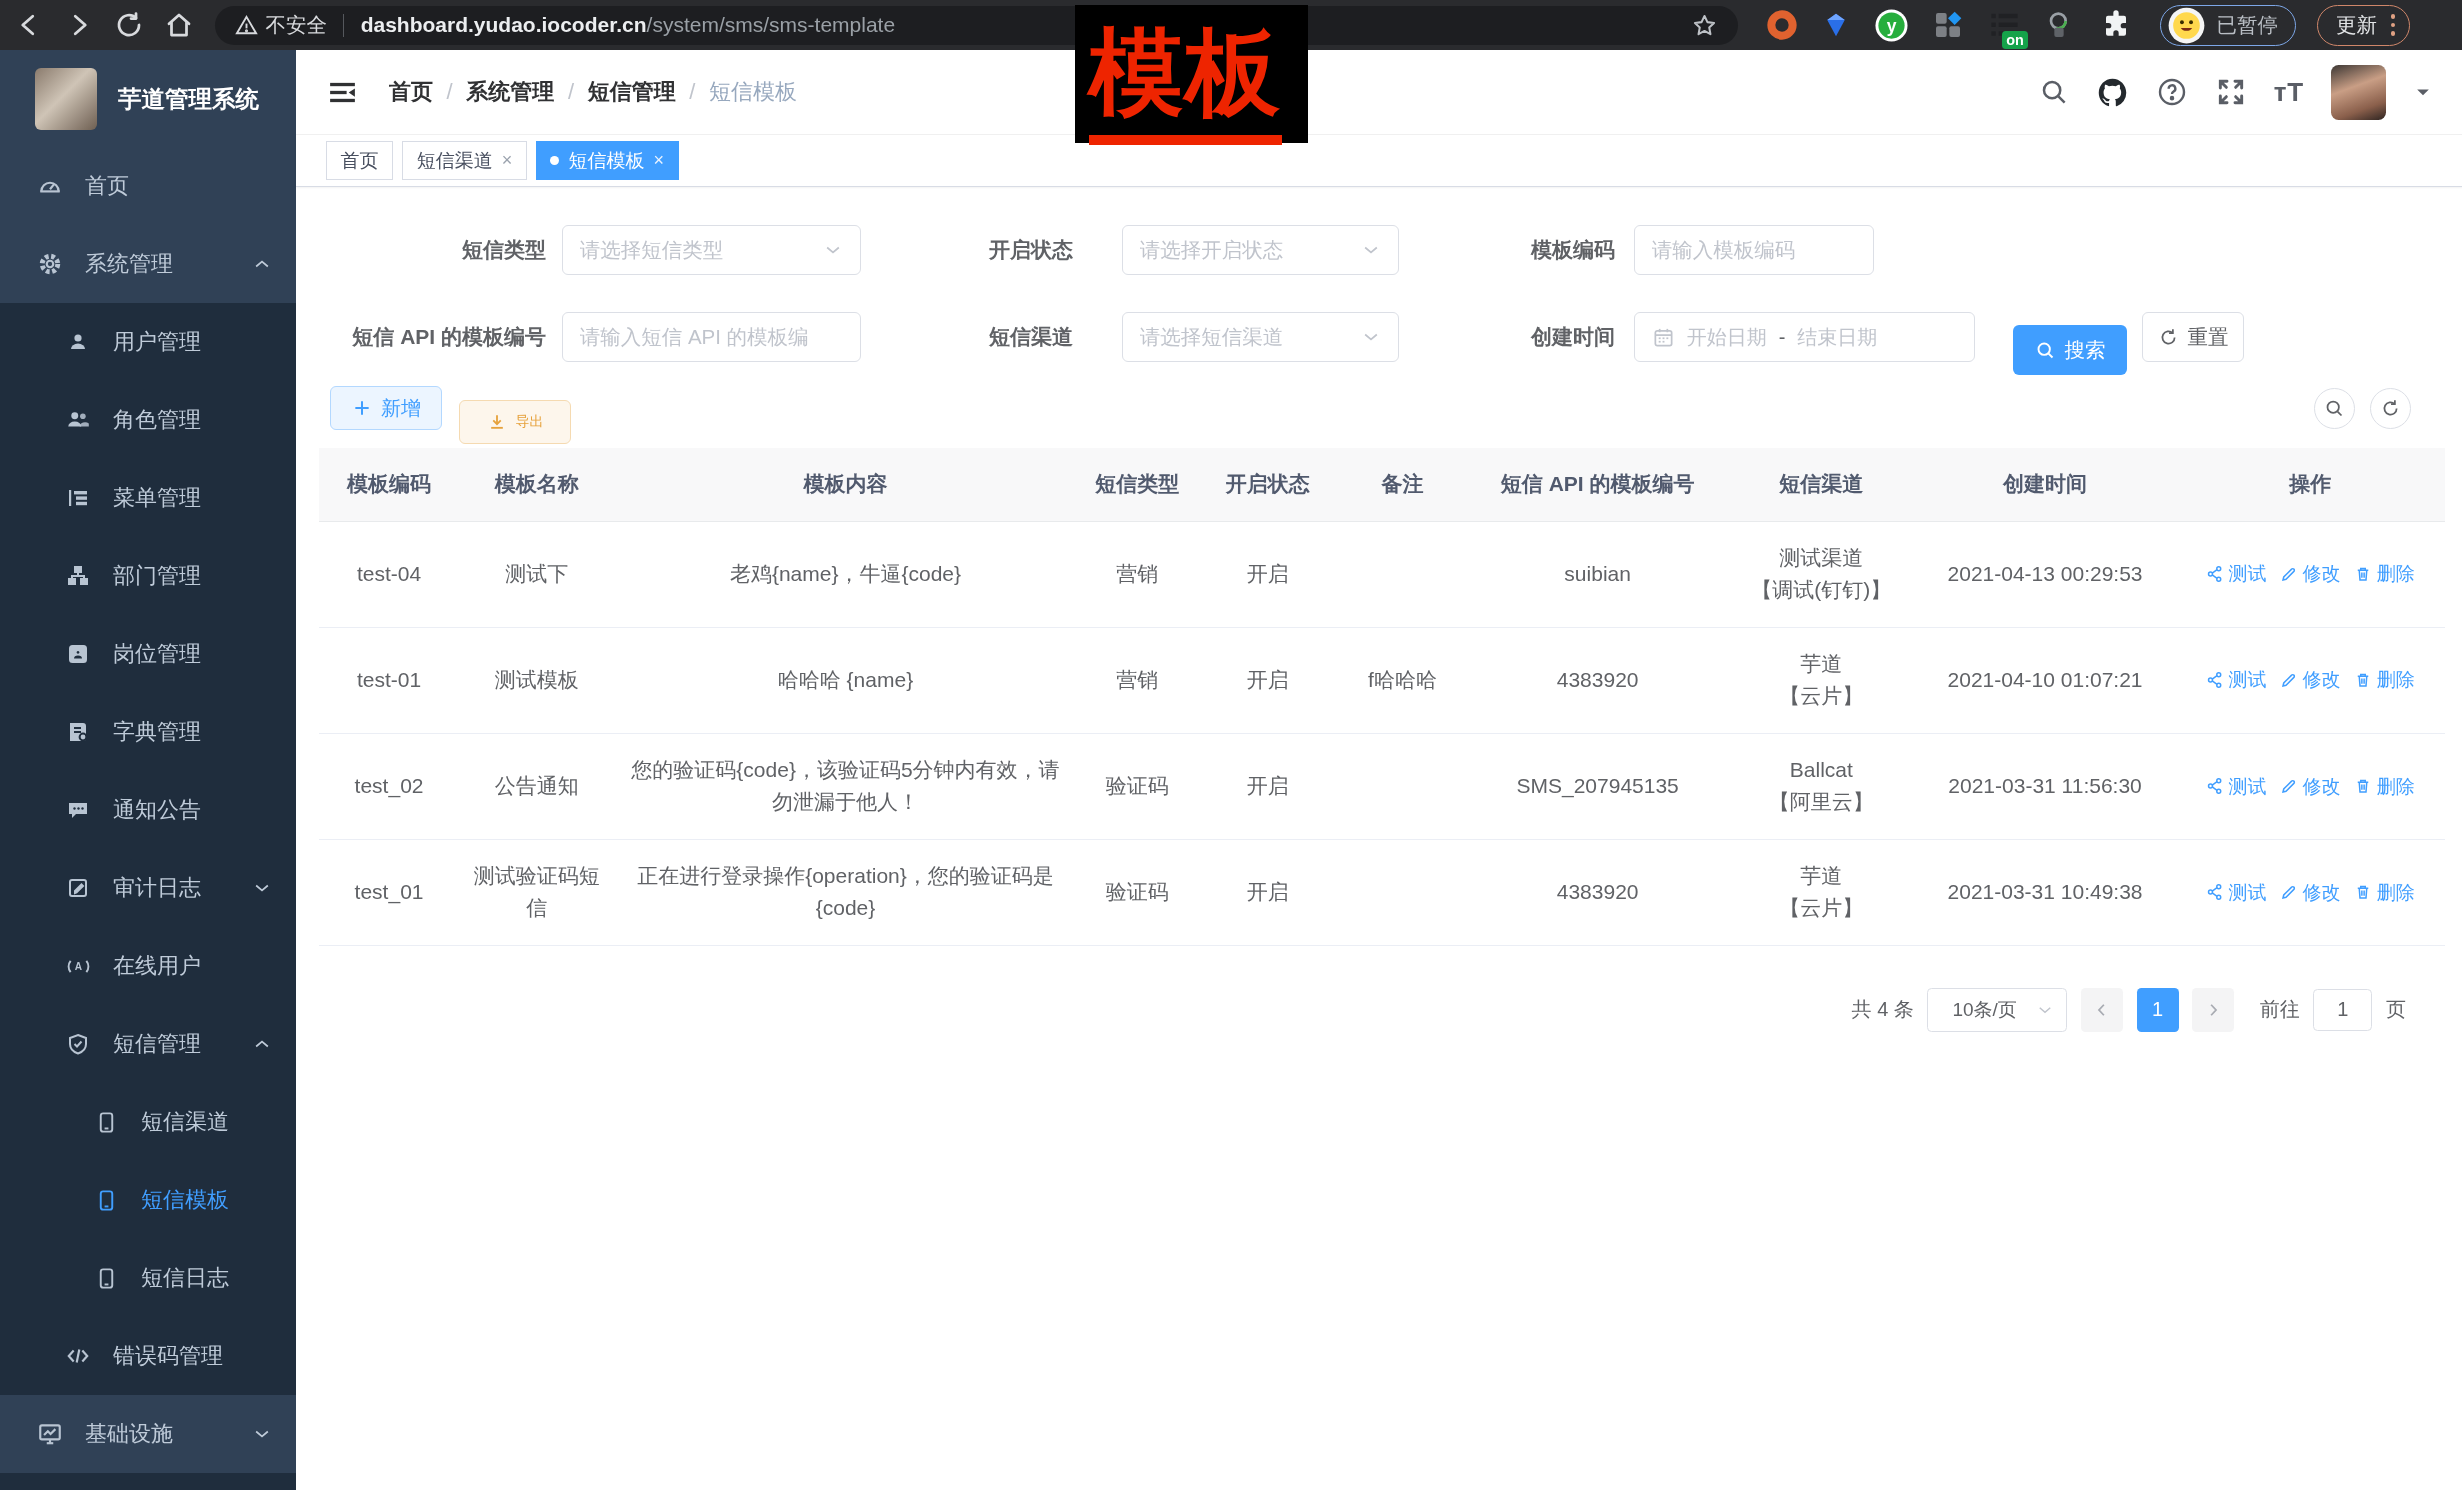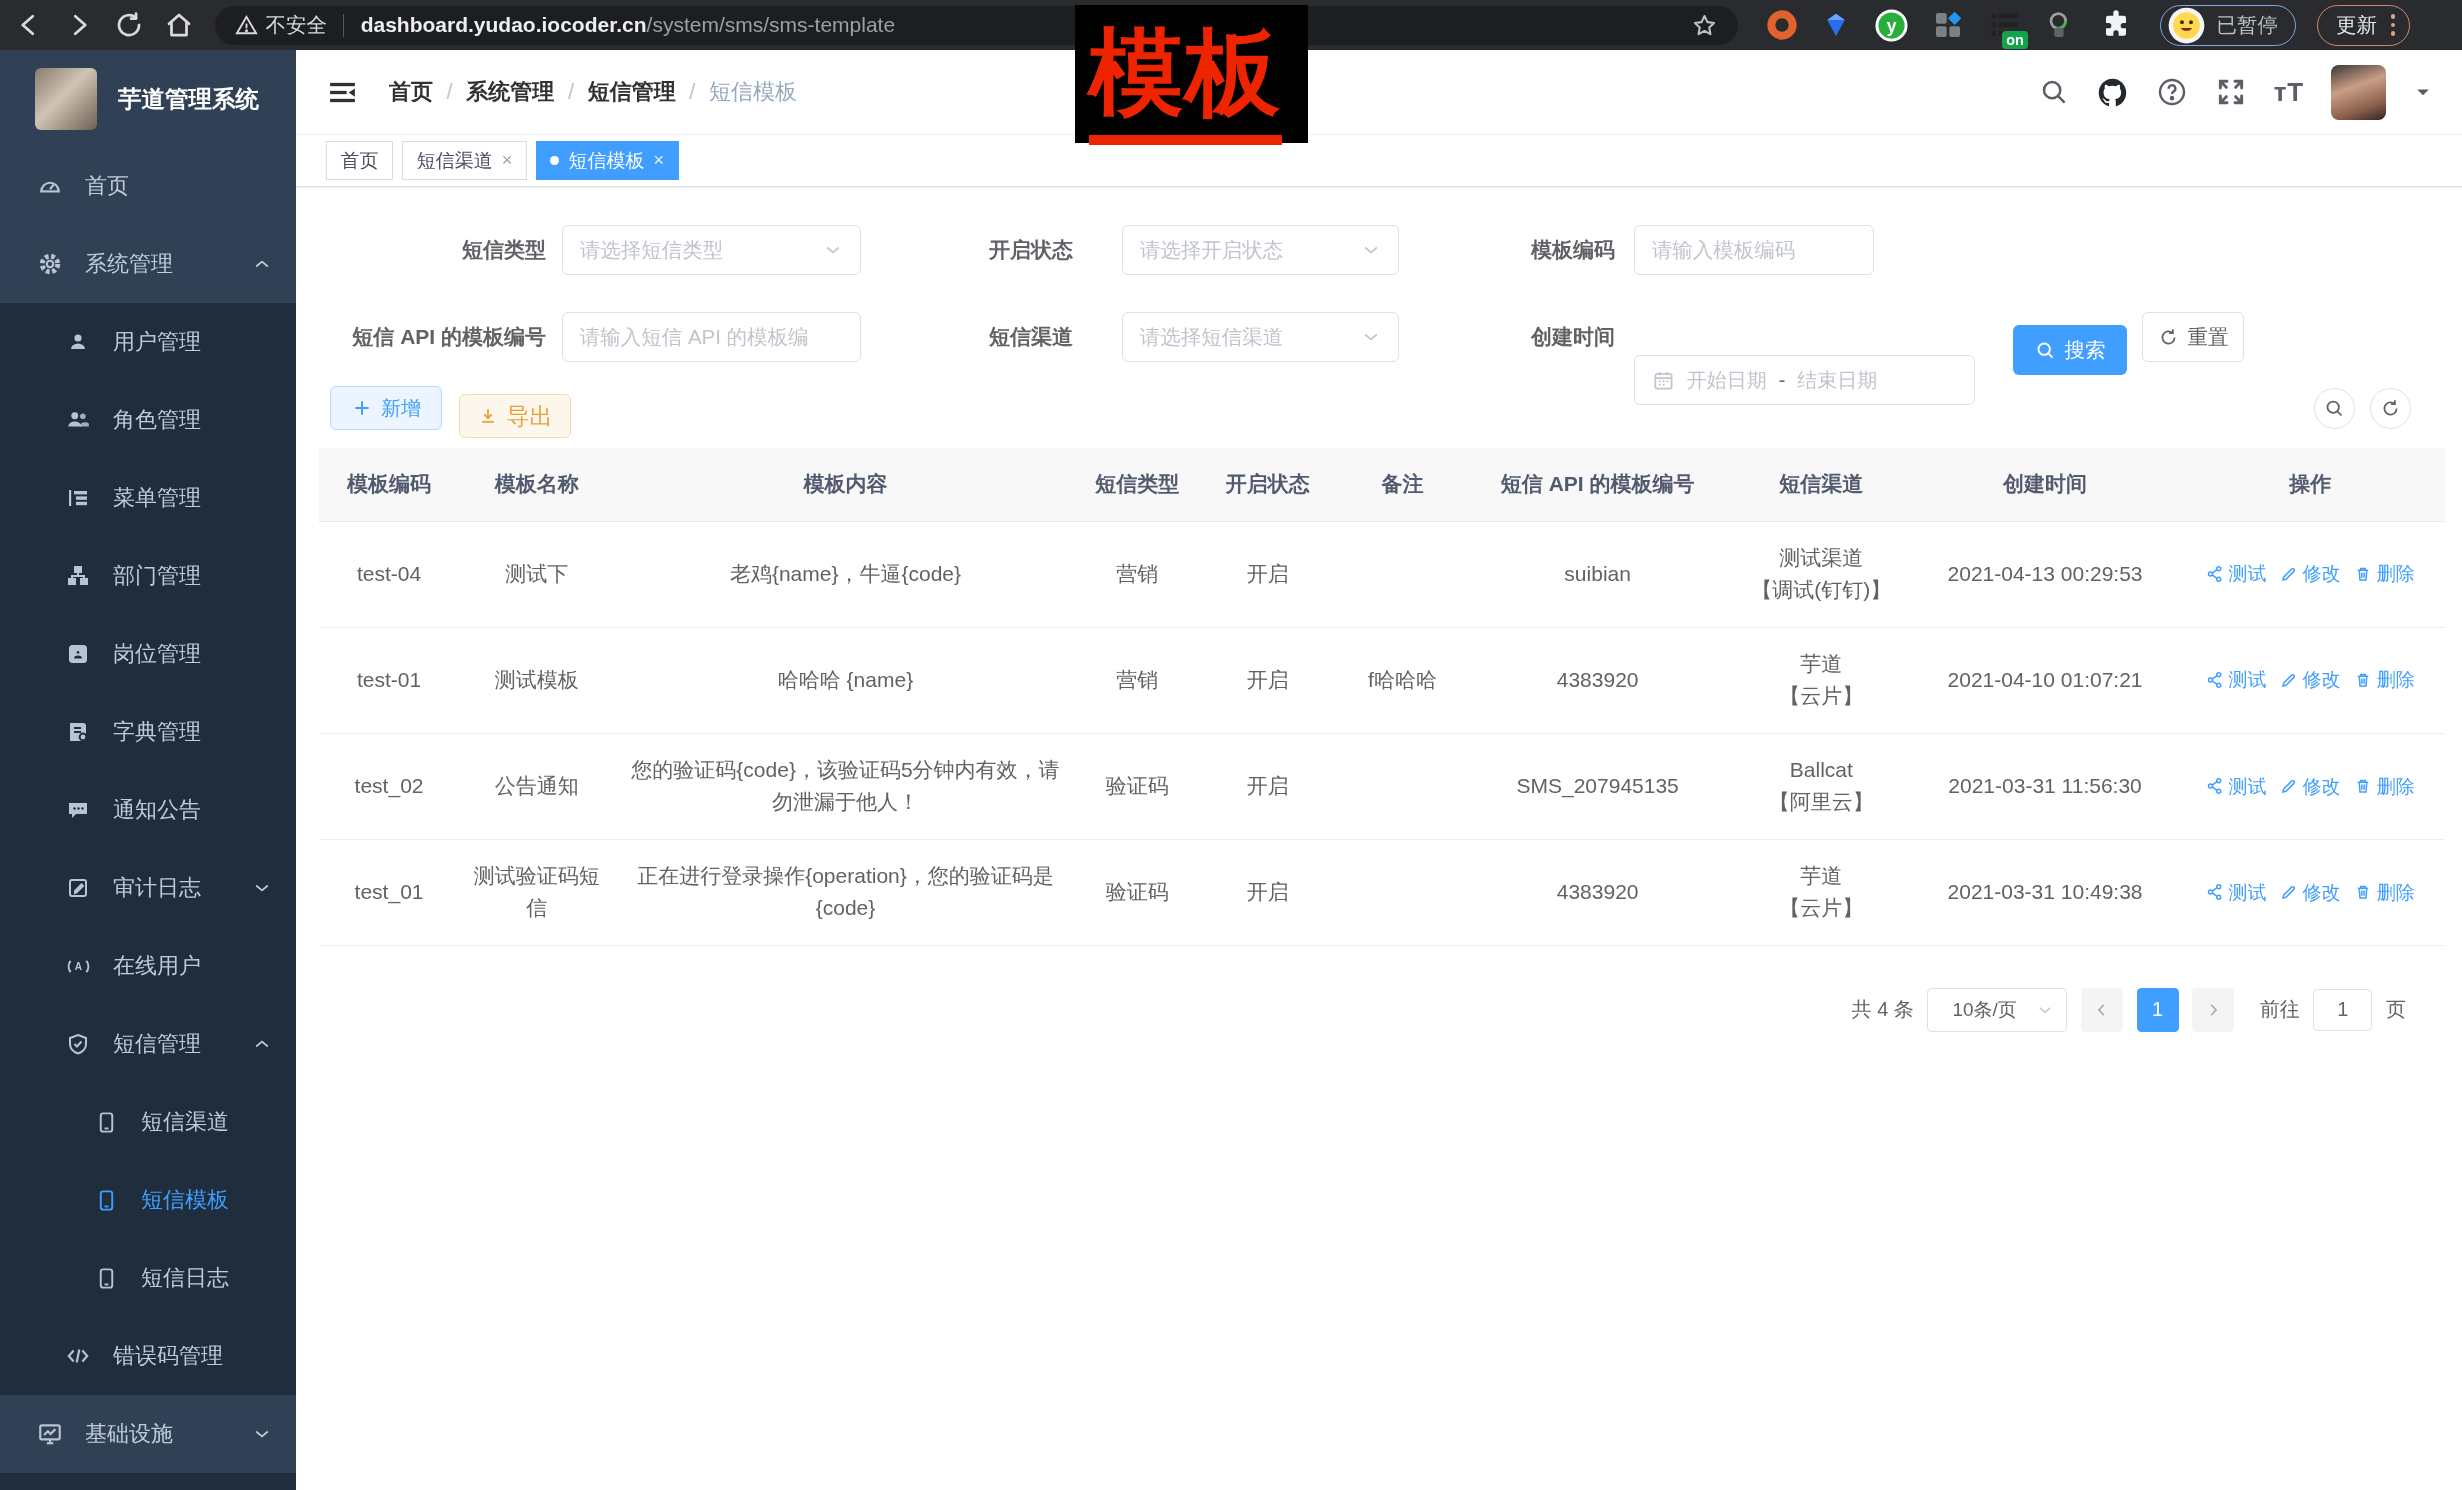--- a/index.html
+++ b/index.html
@@ -81,33 +81,33 @@
   .fctl { position:absolute; height:50px; border:0.8px solid #dcdfe6; border-radius:6px;
     background:#fff; display:flex; align-items:center; padding:0 16.7px; gap:10.6px; }
   .fctl .ph { color:#c0c4cc; font-size:20.5px; flex:1; white-space:nowrap; overflow:hidden; }
   .fctl input { border:none; outline:none; font-size:20.5px; width:100%; color:#606266; background:transparent; }
   .fctl input::placeholder { color:#c0c4cc; }
   .chev { color:#c0c4cc; flex:0 0 auto; }
   .row1 { top:38px; } .row2 { top:125px; }
   .la { left:0; } .lb { left:542px; width:212px; } .lc { left:1084px; width:212px; }
   .ca { left:243px; width:299px; } .cb { left:803px; width:277px; } .cc { left:1315px; width:240px; }
   .cdate { left:1315px; width:341px; }
-  .datewrap { justify-content:flex-start; gap:12px;margin-top:43px; }
+  .datewrap { justify-content:flex-start; gap:12px; }
   .datewrap .dph { color:#c0c4cc; font-size:20px; }
   .btn { display:inline-flex; align-items:center; justify-content:center; gap:9px; height:50px;
     border-radius:6px; font-size:20.5px; cursor:pointer; border:0.8px solid transparent; }
   .btn-primary { background:#409eff; color:#fff; width:114px; position:absolute; left:1694px; top:138px; }
   .btn-plain { background:#fff; color:#606266; border-color:#dcdfe6; width:102px; position:absolute; left:1823px; top:125px; }
 
   
   .btnrow { position:relative; height:62px; }
   .btn-add { position:absolute; left:11.4px; top:0; width:112px; height:44px; background:#ecf5ff;
     border:0.8px solid #b3d8ff; color:#409eff; border-radius:6px; font-size:20px; }
-  .btn-export { position:absolute; left:140px; top:8px; width:112px; height:44px; background:#fdf6ec;
-    border:0.8px solid #f5dab1; color:#e6a23c; border-radius:6px; font-size:23px; }
+  .btn-export { position:absolute; left:140px; top:14px; width:112px; height:44px; background:#fdf6ec;
+    border:0.8px solid #f5dab1; color:#e6a23c; border-radius:6px; font-size:14px; }
   .circle-btn { position:absolute; top:1.5px; width:41px; height:41px; border-radius:50%;
     border:0.8px solid #dcdfe6; background:#fff; color:#606266; display:flex; align-items:center; justify-content:center; cursor:pointer; }
   .cb-search { right:85px; } .cb-refresh { right:29px; }
 
   
   table.grid { width:2126px; border-collapse:collapse; table-layout:fixed; }
   .grid th { background:#f8f8f9; color:#515a6e; font-size:21px; font-weight:700;
     height:73px; border-bottom:0.8px solid #e8eaec; text-align:center; padding:0 6px; }
   .grid td { color:#606266; font-size:21px; text-align:center; padding:20px 7.6px;
     border-bottom:0.8px solid #ebeef5; line-height:1.55; word-break:break-word; }

